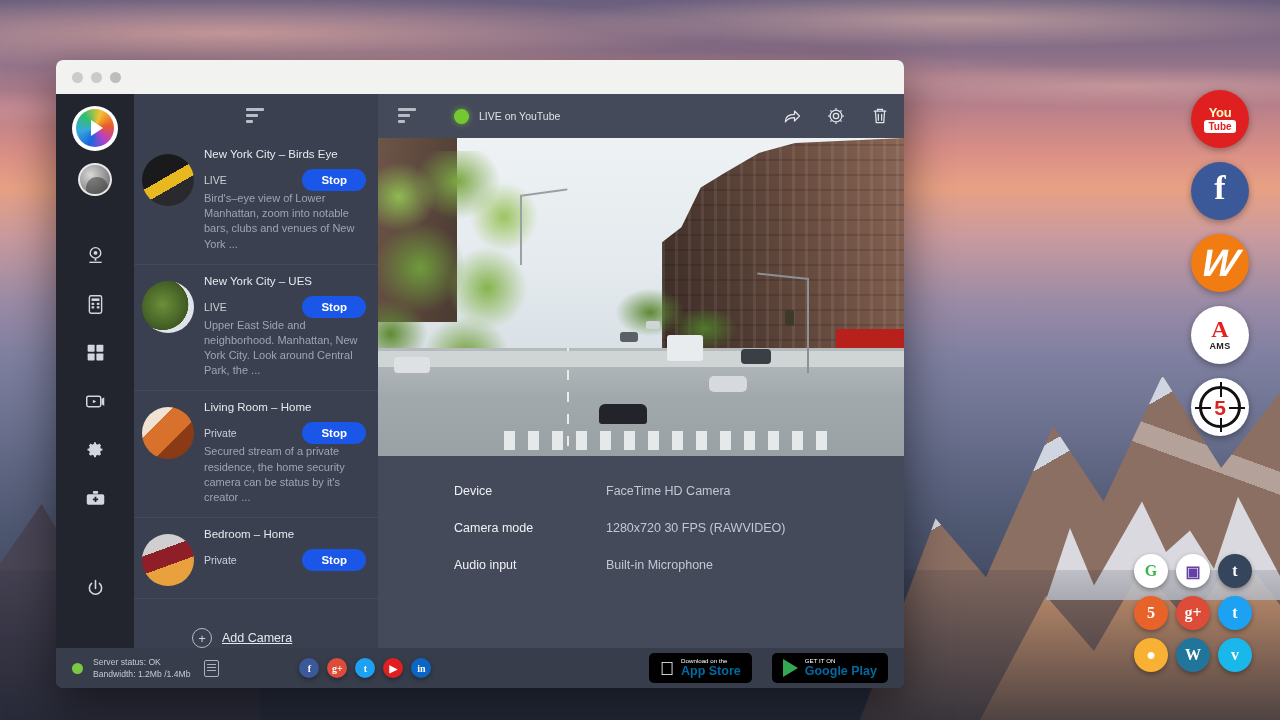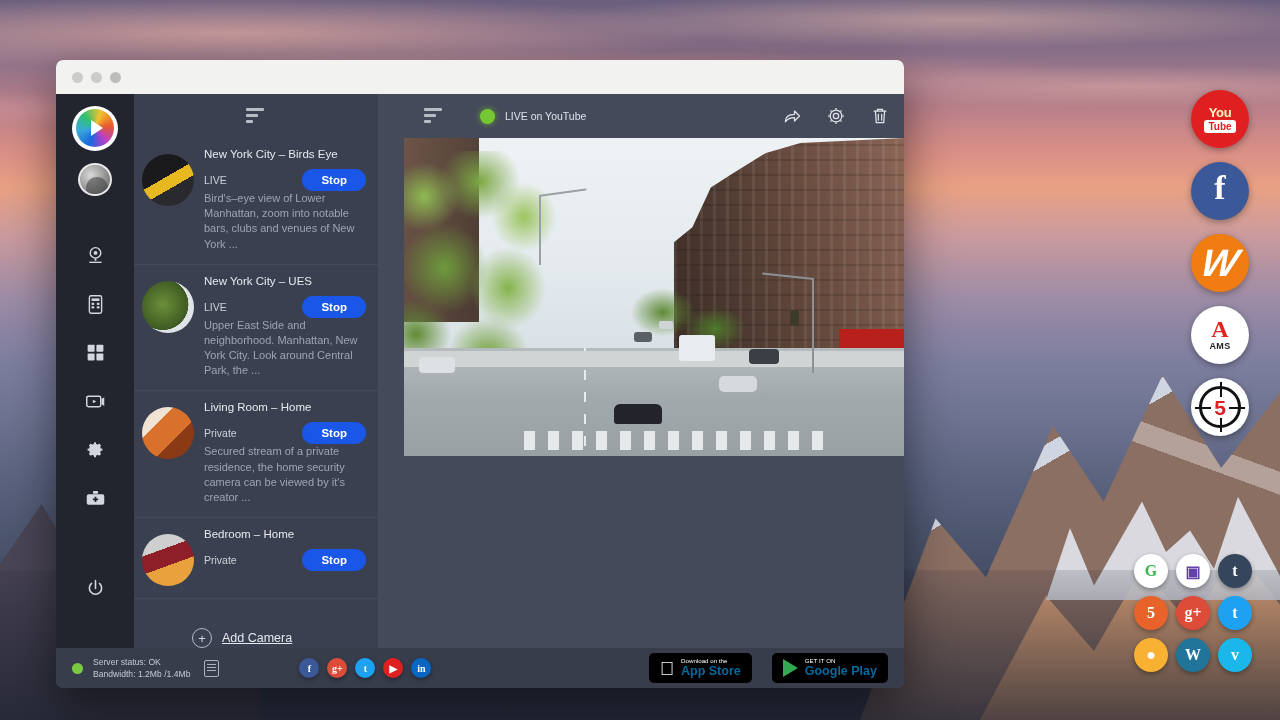--- a/index.html
+++ b/index.html
@@ -161,21 +161,21 @@
             padding:5px 19px; font-size:11.5px; font-weight:bold; cursor:pointer;
             font-family:"Liberation Sans",sans-serif; }
   .camdesc { color:#9fa4b0; font-size:11px; line-height:1.38; margin-top:0; }
   .addcam { display:flex; align-items:center; gap:10px; padding:22px 0 0 58px; }
   .plusc { width:20px;height:20px;border-radius:50%;border:1px solid #b6bac4;
            color:#cfd3db;font-size:13px;display:flex;align-items:center;
            justify-content:center;line-height:1; }
   .addcam span.lbl { color:#e6e8ee; font-size:12.5px;text-decoration:underline; }
 
   
-  .main { flex:1; display:flex; flex-direction:column; min-width:0; background:#454a5a;margin-left:26px; }
+  .main { flex:1; display:flex; flex-direction:column; min-width:0; background:#454a5a; }
   .mainbar { height:44px; display:flex; align-items:center; padding:0 14px;
              gap:10px; flex:none; }
   .livedot { width:15px;height:15px;border-radius:50%;background:#76c832;
              box-shadow:0 0 6px rgba(118,200,50,.7); margin-left:26px; }
   .livelbl { color:#dfe1e7; font-size:10.5px; }
   .barspace { flex:1; }
   .baricon { color:#e2e4ea; margin-left:14px; cursor:pointer; display:flex; }
   .baricon svg { width:20px;height:20px;fill:none;stroke:currentColor;stroke-width:1.5; }
 
   .video { height:318px; flex:none; position:relative; overflow:hidden;
@@ -438,21 +438,21 @@
             </div>
           </div>
           <div class="camrow">
             <div class="thumb th-living"></div>
             <div class="caminfo">
               <div class="camtitle">Living Room – Home</div>
               <div class="camstatus">
                 <span class="statlbl">Private</span>
                 <button class="actbtn">Stop</button>
               </div>
-              <div class="camdesc">Secured stream of a private residence, the home security camera can be viewed by it's creator ...</div>
+              <div class="camdesc">Secured stream of a private residence, the home security camera can be status by it's creator ...</div>
             </div>
           </div>
           <div class="camrow">
             <div class="thumb th-bed"></div>
             <div class="caminfo">
               <div class="camtitle">Bedroom – Home</div>
               <div class="camstatus">
                 <span class="statlbl">Private</span>
                 <button class="actbtn">Stop</button>
               </div>
@@ -518,20 +518,34 @@
         <div class="v-car c1"></div>
         <div class="v-car c2"></div>
         <div class="v-car c3v"></div>
         <div class="v-car c4"></div>
         <div class="v-car c5"></div>
         <div class="v-car c6"></div>
         <div class="v-car c7"></div>
       </div>
 
 
+      <div class="info" id="info-rows">
+          <div class="irow">
+            <span class="ilbl">Device</span>
+            <span class="ival">FaceTime HD Camera</span>
+          </div>
+          <div class="irow">
+            <span class="ilbl">Camera mode</span>
+            <span class="ival">1280x720 30 FPS (RAWVIDEO)</span>
+          </div>
+          <div class="irow">
+            <span class="ilbl">Audio input</span>
+            <span class="ival">Built-in Microphone</span>
+          </div>
+        </div>
     </div>
   </div>
 
   <div class="statusbar">
     <span class="sdot"></span>
     <span class="stext">
       <span style="display:block">Server status: OK</span>
       <span style="display:block">Bandwidth: 1.2Mb /1.4Mb</span>
     </span>
     <span class="logicon"></span>

